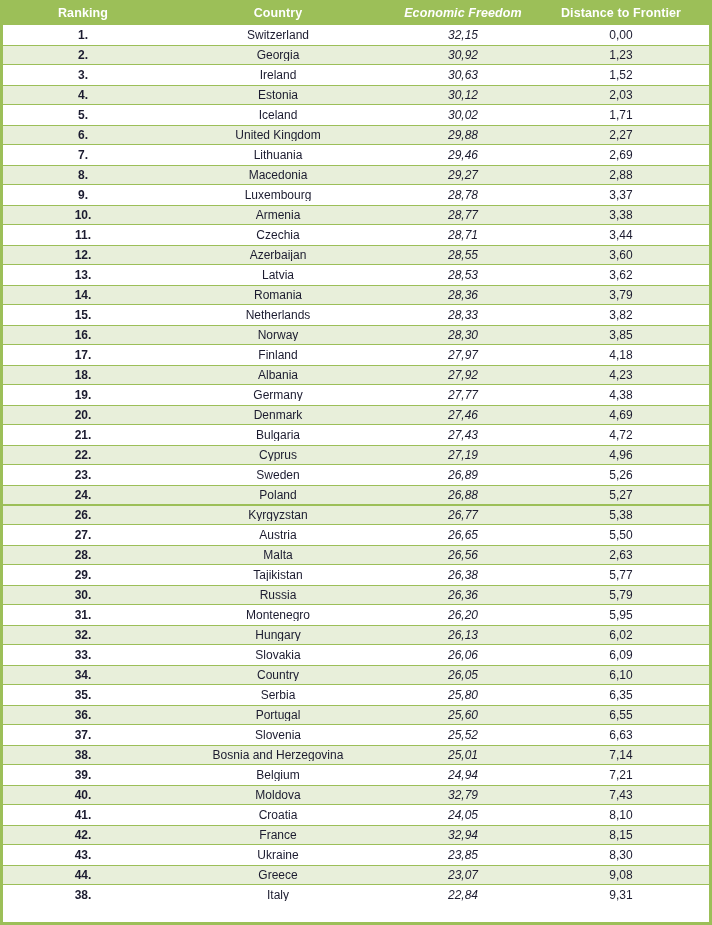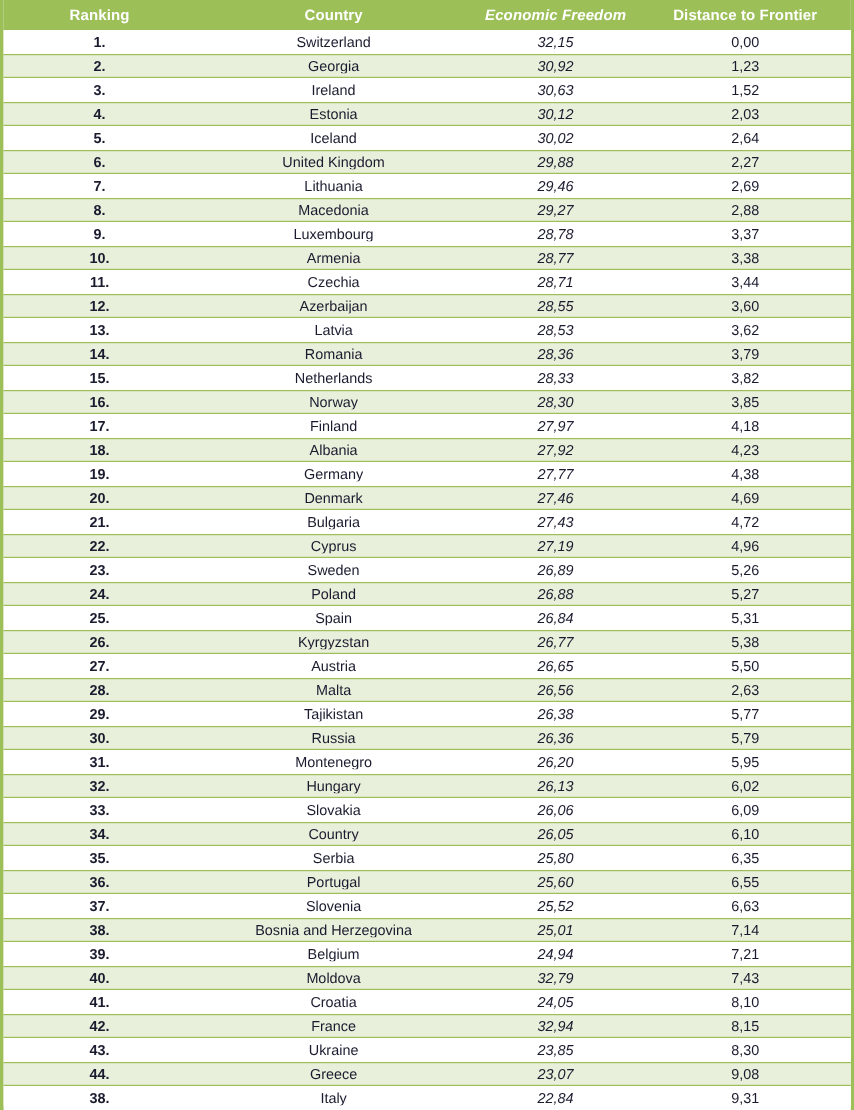--- a/index.html
+++ b/index.html
@@ -117,21 +117,21 @@
       <div class="row alt">
         <div class="td c-rank">4.</div>
         <div class="td c-country">Estonia</div>
         <div class="td c-ef">30,12</div>
         <div class="td c-dtf">2,03</div>
       </div>
       <div class="row">
         <div class="td c-rank">5.</div>
         <div class="td c-country">Iceland</div>
         <div class="td c-ef">30,02</div>
-        <div class="td c-dtf">2,64</div>
+        <div class="td c-dtf">1,71</div>
       </div>
       <div class="row alt">
         <div class="td c-rank">6.</div>
         <div class="td c-country">United Kingdom</div>
         <div class="td c-ef">29,88</div>
         <div class="td c-dtf">2,27</div>
       </div>
       <div class="row">
         <div class="td c-rank">7.</div>
         <div class="td c-country">Lithuania</div>
@@ -233,26 +233,20 @@
         <div class="td c-country">Sweden</div>
         <div class="td c-ef">26,89</div>
         <div class="td c-dtf">5,26</div>
       </div>
       <div class="row alt">
         <div class="td c-rank">24.</div>
         <div class="td c-country">Poland</div>
         <div class="td c-ef">26,88</div>
         <div class="td c-dtf">5,27</div>
       </div>
-      <div class="row">
-        <div class="td c-rank">25.</div>
-        <div class="td c-country">Spain</div>
-        <div class="td c-ef">26,84</div>
-        <div class="td c-dtf">5,31</div>
-      </div>
       <div class="row alt">
         <div class="td c-rank">26.</div>
         <div class="td c-country">Kyrgyzstan</div>
         <div class="td c-ef">26,77</div>
         <div class="td c-dtf">5,38</div>
       </div>
       <div class="row">
         <div class="td c-rank">27.</div>
         <div class="td c-country">Austria</div>
         <div class="td c-ef">26,65</div>

